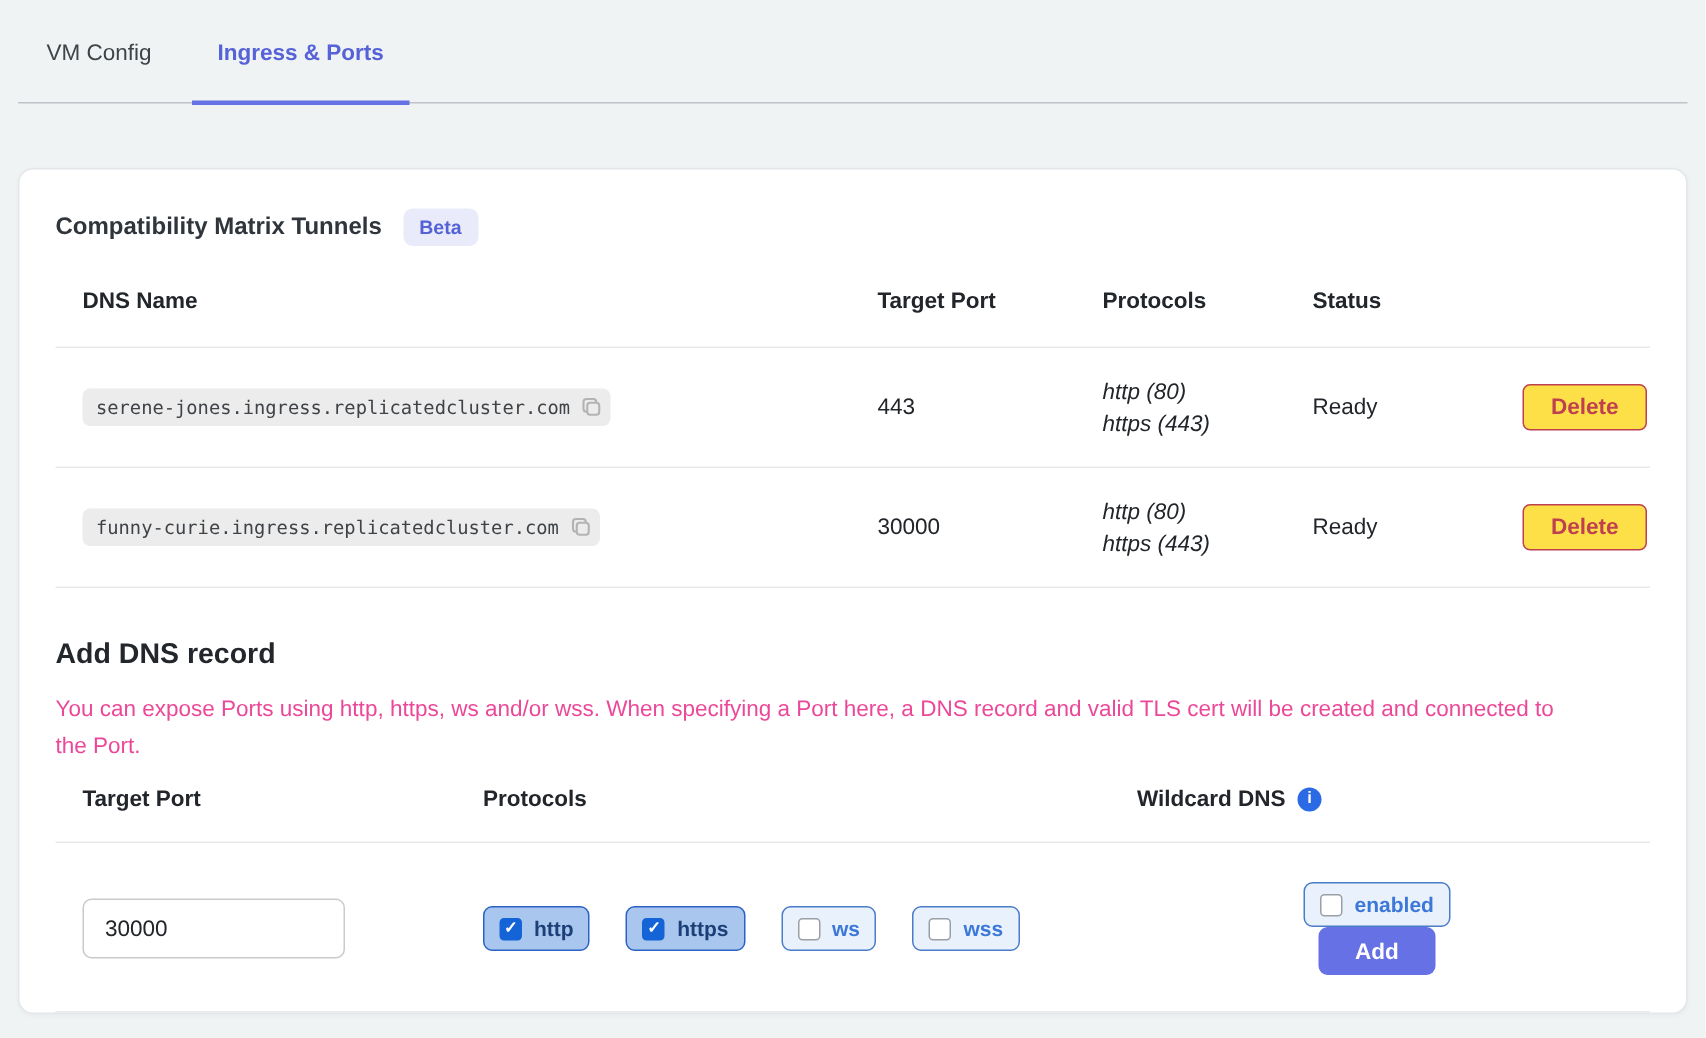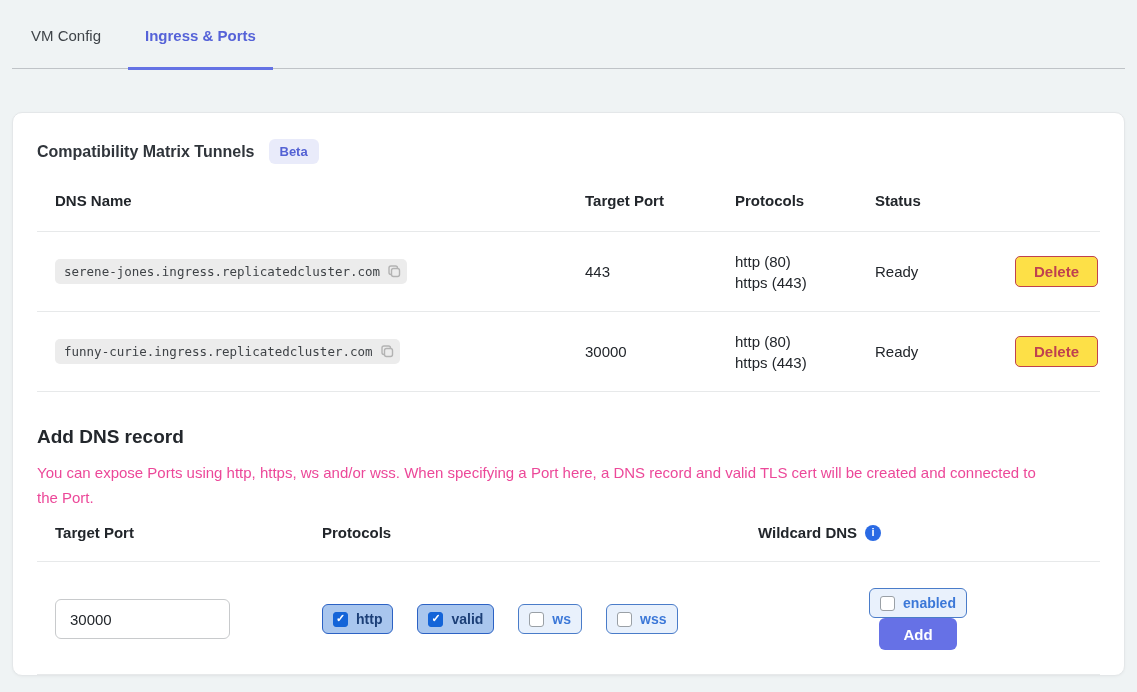--- a/index.html
+++ b/index.html
@@ -61,21 +61,21 @@
   .td-action { display:flex; justify-content:flex-end; padding-right:22px; }
 
   .dns-pill {
     display:inline-flex; align-items:center; gap:7px;
     background:#ececec; border-radius:5px;
     padding:5px 5px 5px 9px;
     font-family:"DejaVu Sans Mono", monospace;
     font-size:12.5px; color:#3f4347; white-space:nowrap;justify-content:center;
   }
   .copy-icon { display:inline-flex; cursor:pointer; }
-  .proto-line { line-height:21px; }
+  .proto-line { line-height:21px;font-style:italic; }
 
   .delete-btn {
     background:#fde047; border:1px solid #bf414f; color:#bf414f;
     font-weight:700; font-size:15px; font-family:inherit;
     padding:6px 18px; border-radius:5px; cursor:pointer;
   }
 
   
   .add-title { font-size:19px; font-weight:700; color:#23272c; margin:34px 0 12px; }
   .add-desc { font-size:15px; color:#ec4899; line-height:25px; margin:0; max-width:1015px; }
@@ -221,21 +221,21 @@
     <div>
       <input class="port-input" type="text" value="30000" style="">
     </div>
     <div class="chips">
       <label class="chip checked">
         <span class="cb" aria-checked="true"></span>
         <span class="chip-label">http</span>
       </label>
       <label class="chip checked">
         <span class="cb" aria-checked="true"></span>
-        <span class="chip-label">valid</span>
+        <span class="chip-label">https</span>
       </label>
       <label class="chip">
         <span class="cb" aria-checked="false"></span>
         <span class="chip-label">ws</span>
       </label>
       <label class="chip">
         <span class="cb" aria-checked="false"></span>
         <span class="chip-label">wss</span>
       </label>
     </div>

